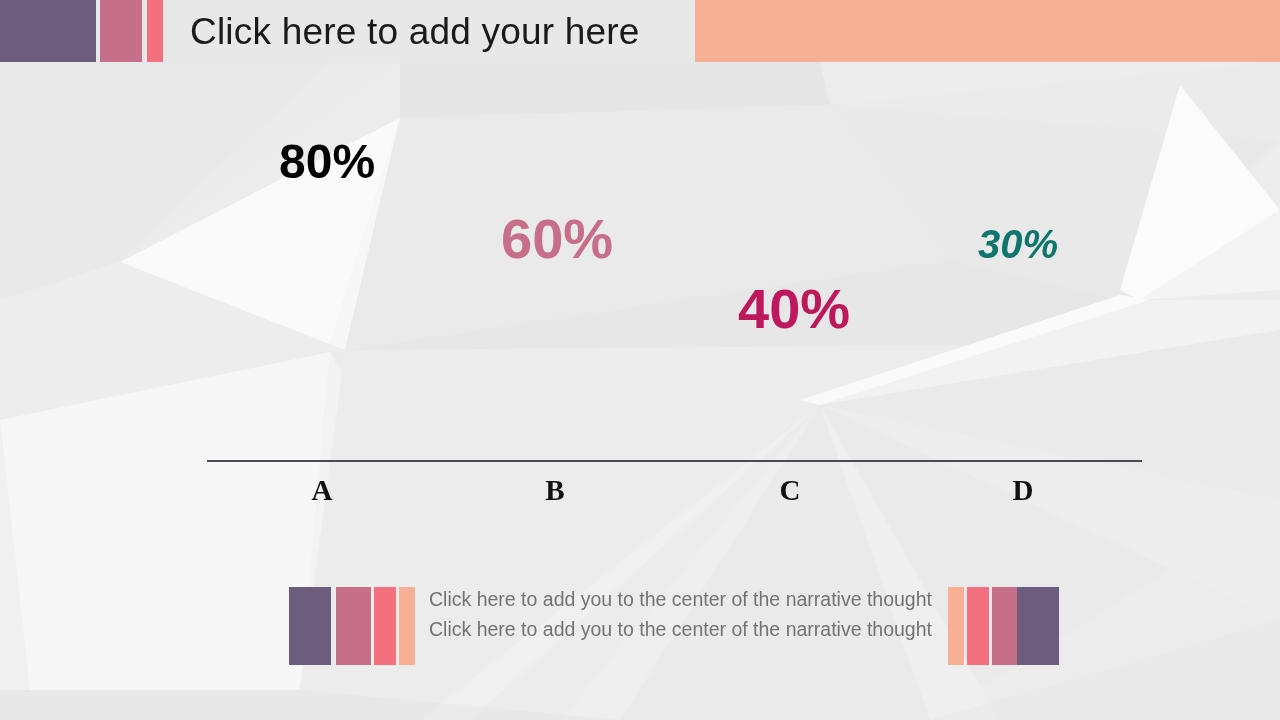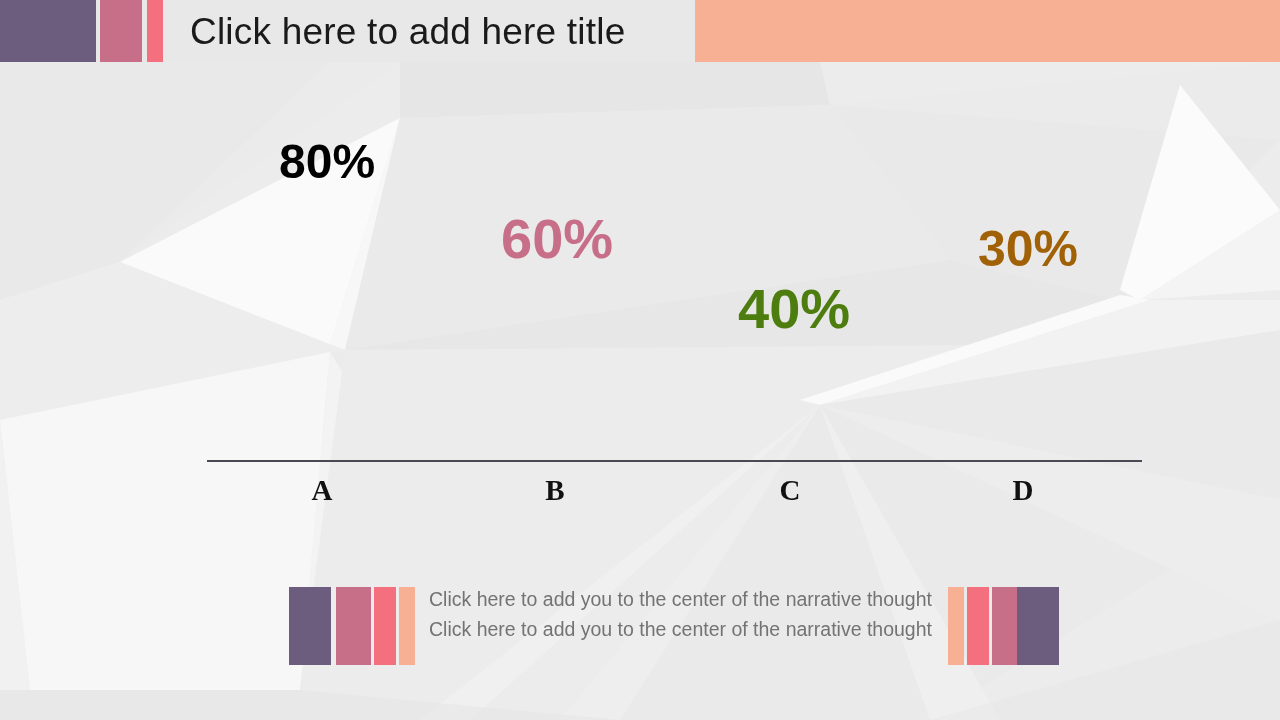--- a/index.html
+++ b/index.html
@@ -58,22 +58,22 @@
 
   
   .pct {
     position: absolute;
     font-weight: 700;
     white-space: nowrap;
     line-height: 1;
   }
   #pct-0 { left: 279px;  top: 138px; font-size: 48px; color: #000000; }
   #pct-1 { left: 494px;  top: 211px; font-size: 56px; color: #C76E88; margin-left: 7px; }
-  #pct-2 { left: 738px;  top: 281px; font-size: 56px; color: #4d7c0f; text-align: center; }
-  #pct-3 { left: 978px;  top: 224px; font-size: 50px; color: #a16207; }
+  #pct-2 { left: 738px;  top: 281px; font-size: 56px; color: #be185d; text-align: center; }
+  #pct-3 { left: 978px;  top: 224px; font-size: 40px; color: #0f766e; font-style: italic; }
 
   
   #axis-line {
     position: absolute;
     left: 207px;
     top: 460px;
     width: 935px;
     height: 2px;
     background: #4a4a52;
   }
@@ -165,21 +165,21 @@
     <polygon points="0,690 300,690 620,720 0,720" fill="#e6e6e6" opacity="0.65"></polygon>
     <polygon points="930,720 1280,620 1280,720" fill="#e7e7e7" opacity="0.6"></polygon>
   </svg>
 
   <div id="header-band"></div>
   <div class="hdr-chip" id="hdr-chip-purple"></div>
   <div class="hdr-chip" id="hdr-chip-rose"></div>
   <div class="hdr-chip" id="hdr-chip-coral"></div>
   <div class="hdr-chip" id="hdr-chip-peach"></div>
 
-  <div id="slide-title">Click here to add here title</div>
+  <div id="slide-title">Click here to add your here</div>
 
   <div class="pct" id="pct-0">80%</div>
   <div class="pct" id="pct-1">60%</div>
   <div class="pct" id="pct-2">40%</div>
   <div class="pct" id="pct-3">30%</div>
 
   <div id="axis-line"></div>
   <div class="axis-label" id="axis-label-0">A</div>
   <div class="axis-label" id="axis-label-1">B</div>
   <div class="axis-label" id="axis-label-2">C</div>

